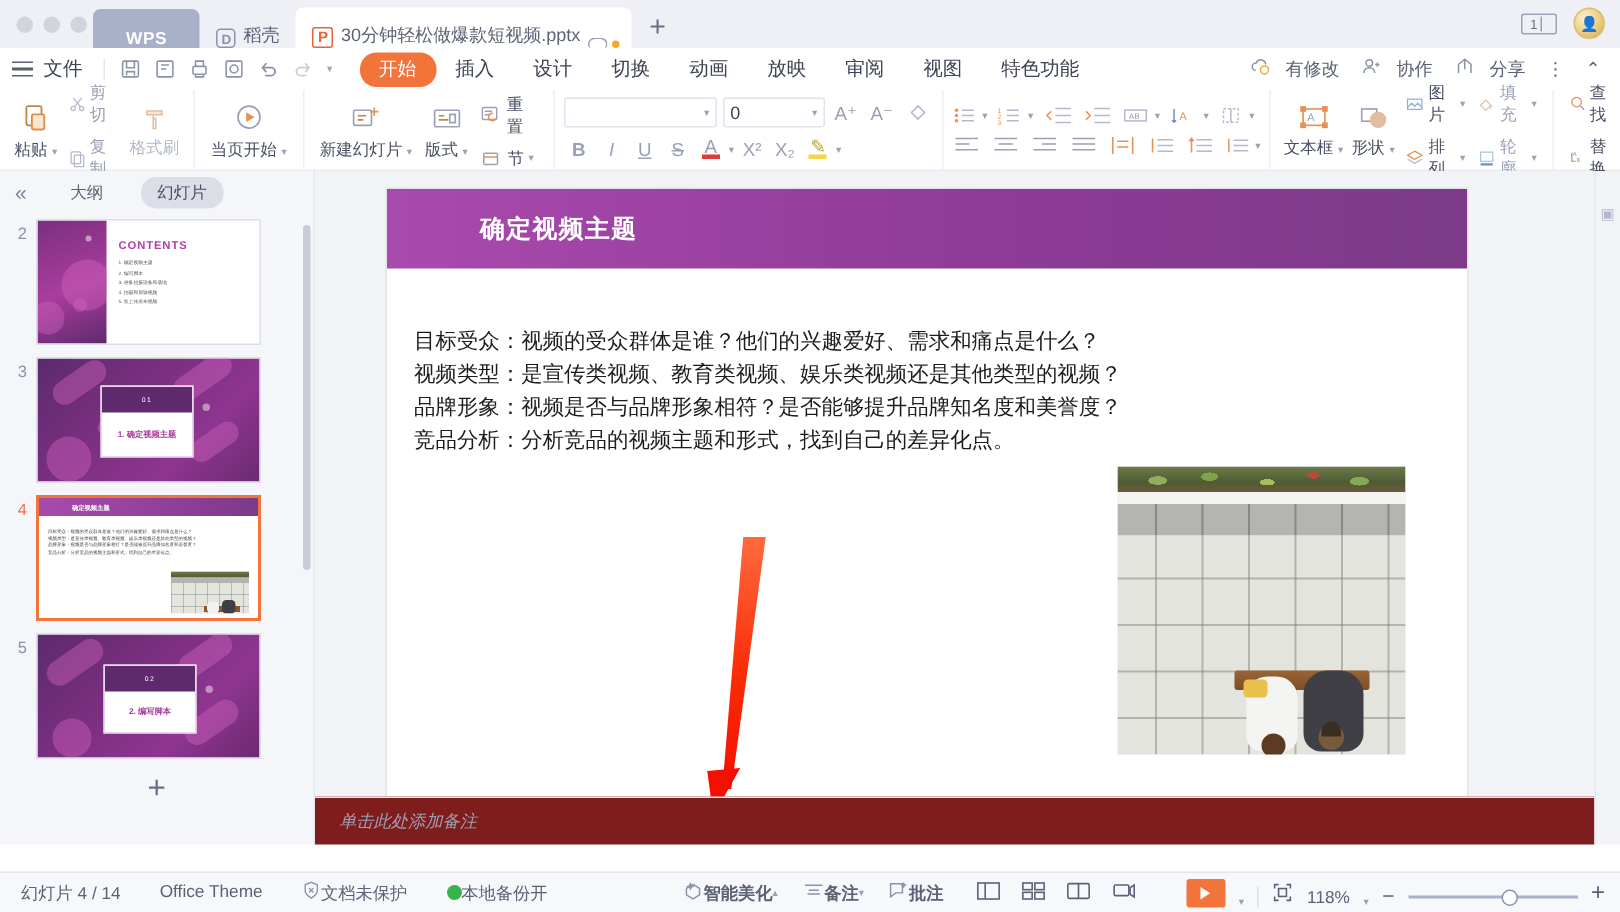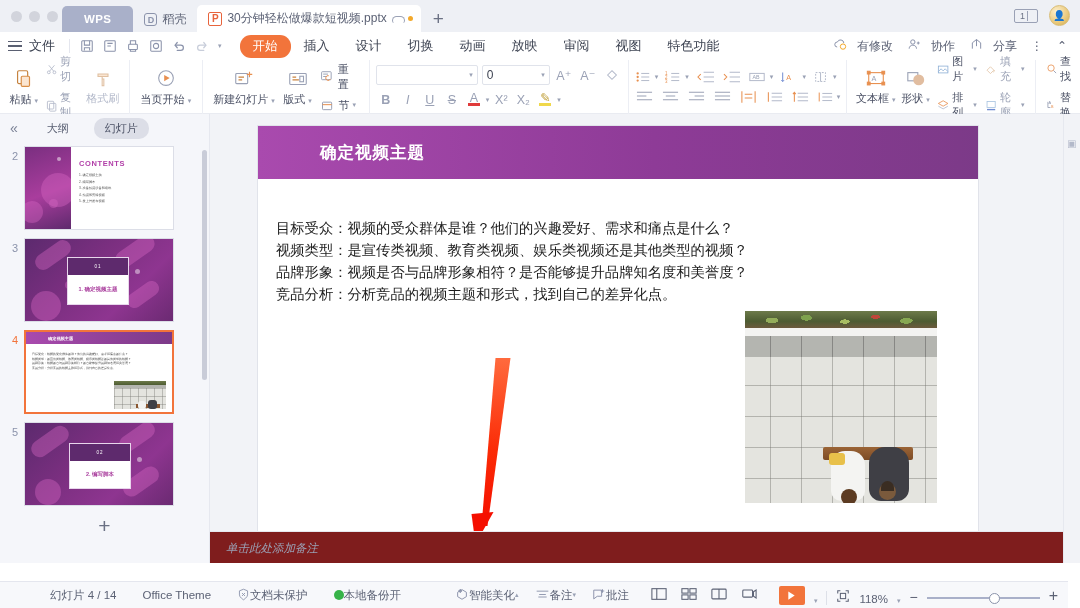--- a/index.html
+++ b/index.html
@@ -14,21 +14,21 @@
 
   
   .titlebar {
     position: relative; height: 32px; background: #eef0f5;
     display: flex; align-items: flex-end;
   }
   .traffic { position: absolute; left: 11px; top: 11px; display: flex; gap: 7px; }
   .traffic span { width: 11px; height: 11px; border-radius: 50%; background: #d2d4dc; display:block;}
   .tabs-row { display: flex; align-items: flex-end; height: 32px; margin-left: 62px; }
   .tab {
-    height: 25px; display: flex; align-items: center; gap: 5px;
+    height: 25px; display: flex; align-items: flex-end; gap: 5px;
     padding: 0 11px; font-size: 12px; color: #5c6275;
     border-radius: 5px 5px 0 0; white-space: nowrap;
   }
   .tab.wps { background: #a9b0c9; color: #fff; font-weight: bold; font-size: 11.5px; letter-spacing:.4px; padding: 0 22px; height:26px;}
   .tab.plain { background: transparent; }
   .tab.active { background: #fff; height: 27px; padding-right: 8px;}
   .tab-ico-d {
     width: 13px; height: 13px; border: 1.2px solid #8b93ab; border-radius: 3px;
     font-size: 9px; color: #8b93ab; display:flex;align-items:center;justify-content:center; font-weight:bold;
   }
@@ -162,26 +162,26 @@
 
   .notes { position: absolute; left: 0; right: 0; bottom: 0; height: 32px; border-top: 1px solid #e6e8ef; background: #7f1d1d; font-style: italic;}
   .notes span { font-size: 11.5px; color: #9aa1b5; margin-left: 16px; line-height: 32px; }
 
   
   .rightrail { width: 17px; background: #f2f3f7; position: relative; border-left: 1px solid #e6e8ef;}
   .rr-ico { position: absolute; top: 24px; left: 3px; color: #b3b9ca; font-size: 10px; }
 
   
   .statusbar {
-    position: absolute; bottom: 0; left: 0; right: 12px; height: 27px; background: #f7f8fb;
-    border-top: 1px solid #e4e6ee; display: flex; align-items: center; font-size: 11.5px; color: #5c6275; padding-left: 36px;
+    position: absolute; bottom: 0; left: 0; right: 0; height: 27px; background: #f7f8fb;
+    border-top: 1px solid #e4e6ee; display: flex; align-items: center; font-size: 11.5px; color: #5c6275;
   }
   .sb-l { display: flex; align-items: center; gap: 26px; padding-left: 14px; }
   .sb-item { display: flex; align-items: center; }
-  .sb-c { position: absolute; left: 455px; display: flex; align-items: center; gap: 16px; }
+  .sb-c { position: absolute; left: 455px; display: flex; align-items: center; gap: 16px; font-weight: bold; }
   .sb-r { position: absolute; right: 10px; display: flex; align-items: flex-end; gap: 9px; }
   .playbtn { width: 26px; height: 19px; background: #f2743b; display: flex; align-items: center; justify-content: center; border-radius: 2px; }
   .zoomslider { width: 113px; height: 13px; position: relative; display: flex; align-items: center;}
   .zoomslider .track { width: 100%; height: 2px; background: #a9b0c9; }
   .zoomslider .knob { position: absolute; left: 62px; width: 11px; height: 11px; border-radius: 50%; background: #fff; border: 1.5px solid #8b93ab; }
   .green-dot { width: 10px; height: 10px; border-radius: 50%; background: #37b349; }
   .divider-v { width: 1px; height: 14px; background: #dde0e8; }
 </style>
 </head>
 <body>

